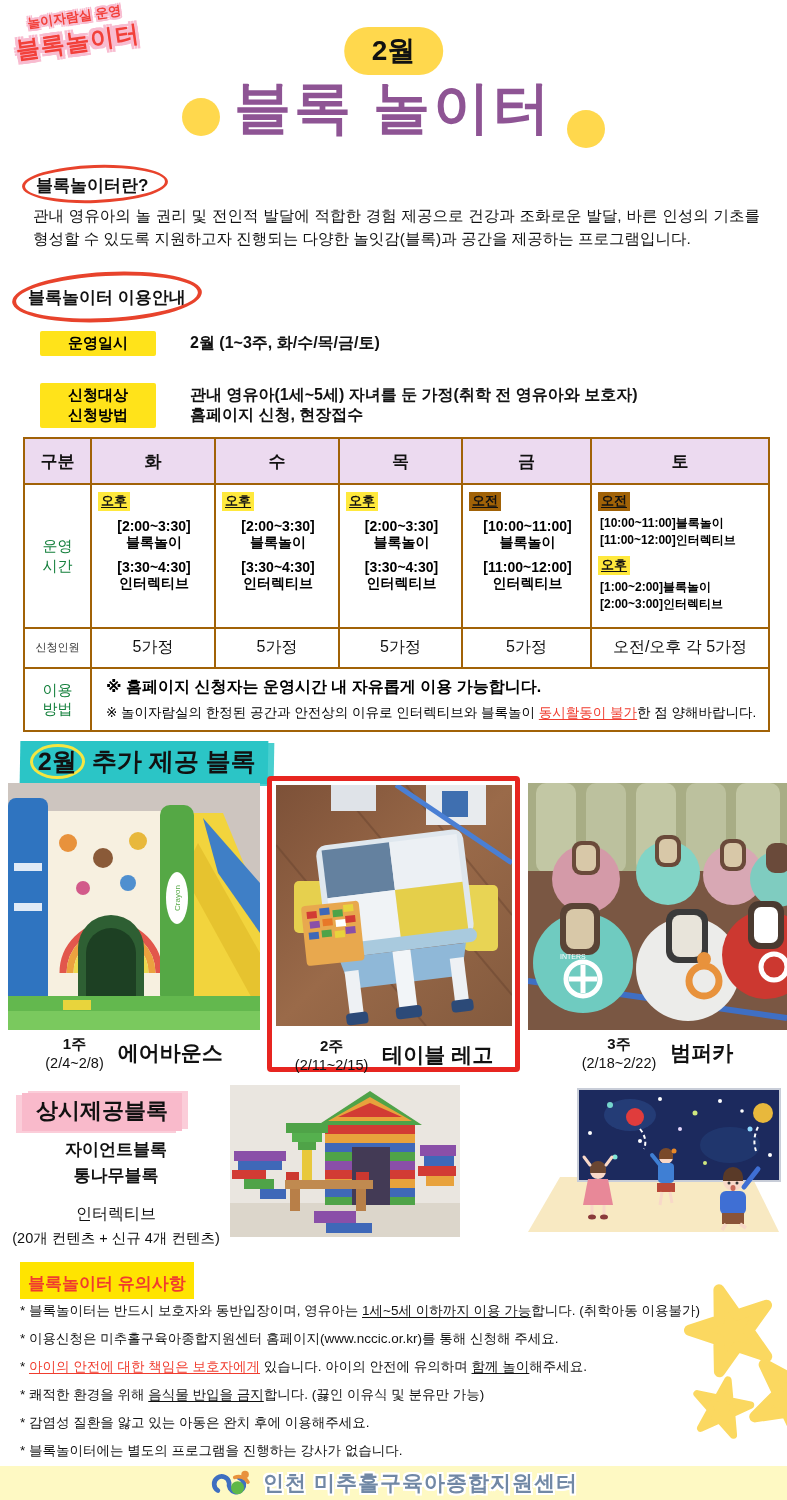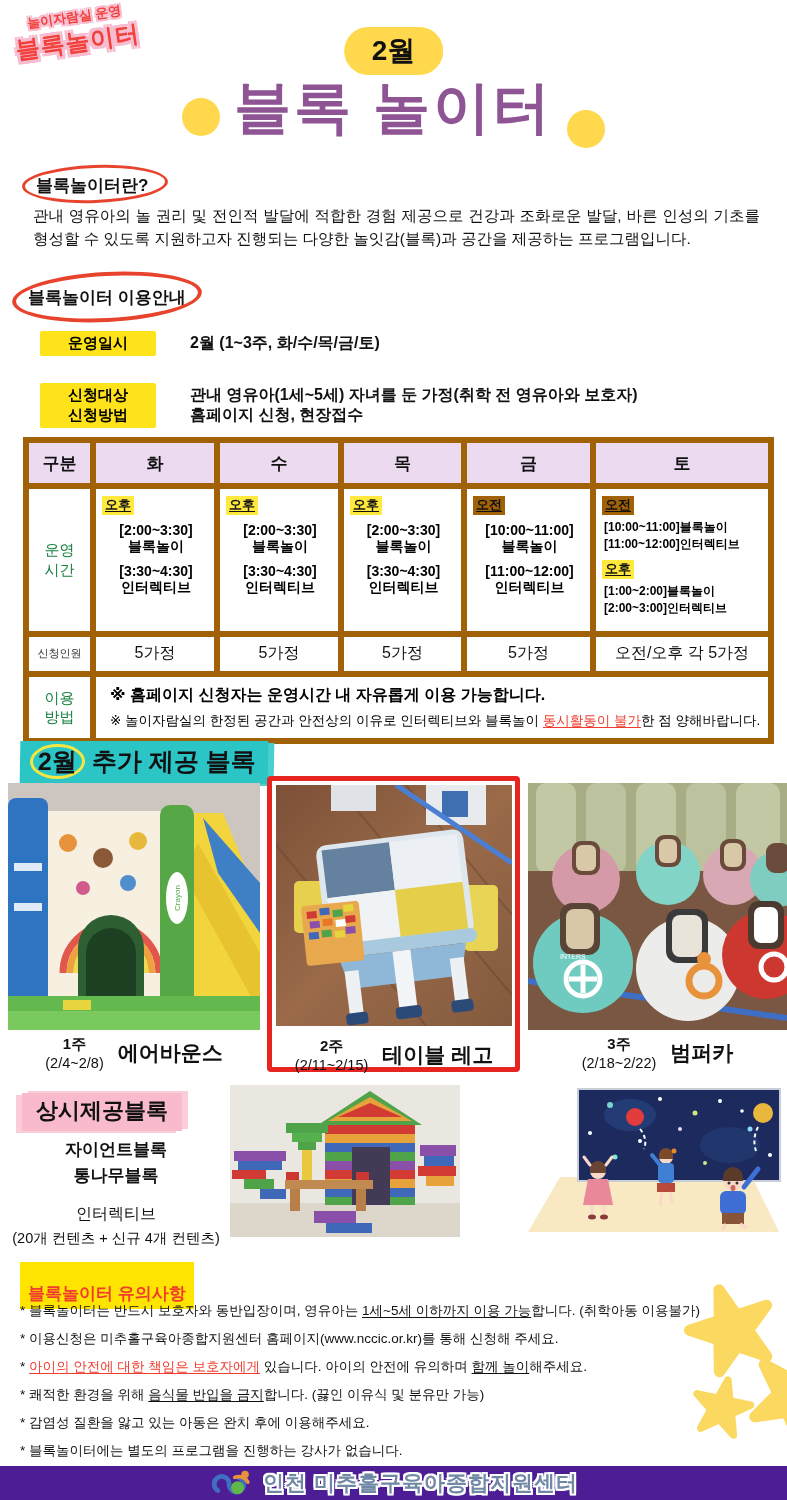--- a/index.html
+++ b/index.html
@@ -28,21 +28,21 @@
   .sec-head { font-size:17px; font-weight:700; color:#111; }
   .intro-body { left:33px; top:204px; width:727px; font-size:15.5px; line-height:1.5; color:#111; text-align:justify; }
 
   
   .inforow { left:40px; display:flex; align-items:center; }
   .inforow .lab { width:116px; text-align:center; background:#ffe31a; font-size:15px; font-weight:700; padding:3px 0; border-radius:2px; }
   .inforow .val { margin-left:34px; font-size:16px; font-weight:600; color:#111; }
 
   
   table.sched { border-collapse:collapse; table-layout:fixed; width:745px; background:#fff; }
-  table.sched th, table.sched td { border:6px solid #a16207; }
+  table.sched th, table.sched td { border:2px solid #a16207; }
   table.sched th { background:#ecdaf0; font-size:17px; font-weight:700; height:46px; color:#111; }
   .rowlab { text-align:center; font-size:15px; color:#15803d; line-height:1.3; }
   .rowlab.small { font-size:11px; color:#333; }
   .timecell { vertical-align:top; padding:6px 4px 8px 6px; height:138px; }
   .chipline { text-align:left; margin-bottom:4px; }
   .chip { display:inline-block; padding:0 3px 1px 3px; font-size:13px; font-weight:700; color:#111; text-decoration:underline; text-underline-offset:2px; }
   .chip.pm { background:#ffe93d; }
   .chip.am { background:#a16207; }
   .slot { text-align:center; margin-top:7px; }
   .slot .t { font-size:14px; font-weight:700; }
@@ -68,25 +68,25 @@
   .caption .nm { font-size:21px; font-weight:600; color:#111; }
 
   
   .pink-head { left:22px; top:1093px; background:#f9bacb; padding:3px 14px 5px 14px; font-size:22px; font-weight:700; color:#111; box-shadow:-6px 2px 0 #fbcdd9, 6px -2px 0 #fbcdd9; }
   .always { left:0; top:1137px; width:232px; text-align:center; color:#111; }
   .always .a1 { font-size:17px; font-weight:600; line-height:1.5; }
   .always .a2 { font-size:16px; font-weight:500; margin-top:16px; }
   .always .a3 { font-size:14.5px; font-weight:500; margin-top:4px; white-space:nowrap; }
 
   
-  .notice-head { left:20px; top:1262px; background:#ffe400; color:#f03c2e; font-size:17px; font-weight:700; padding:20px 8px 4px 8px;text-align:right; }
+  .notice-head { left:20px; top:1262px; background:#ffe400; color:#f03c2e; font-size:17px; font-weight:700; padding:10px 8px 4px 8px;text-align:right; }
   .note { left:20px; width:740px; font-size:13.5px; color:#111; white-space:nowrap; }
 
   
-  .footer { left:0; bottom:0; width:787px; height:34px; background:#4c1d95; display:flex; align-items:center; justify-content:center; gap:10px; }
+  .footer { left:0; bottom:0; width:787px; height:34px; background:#fef9c3; display:flex; align-items:center; justify-content:center; gap:10px; }
   .footer .org { font-size:21px; font-weight:700; color:#7188a5; letter-spacing:1px;
     text-shadow:-2px -2px 0 #fff,2px -2px 0 #fff,-2px 2px 0 #fff,2px 2px 0 #fff,0 -2px 0 #fff,0 2px 0 #fff,-2px 0 0 #fff,2px 0 0 #fff; }
 </style>
 </head>
 <body>
 
 <div class="page">
 
   <div class="abs logo">
     <div class="l1">놀이자람실 운영</div>

